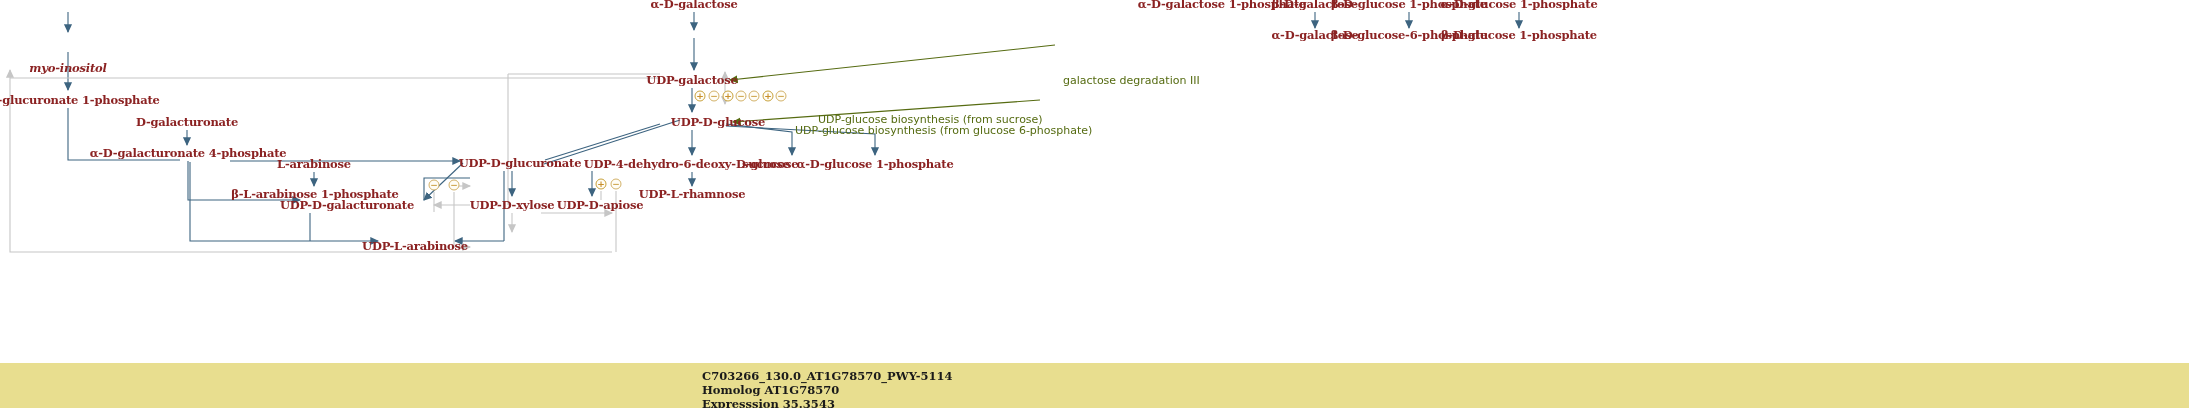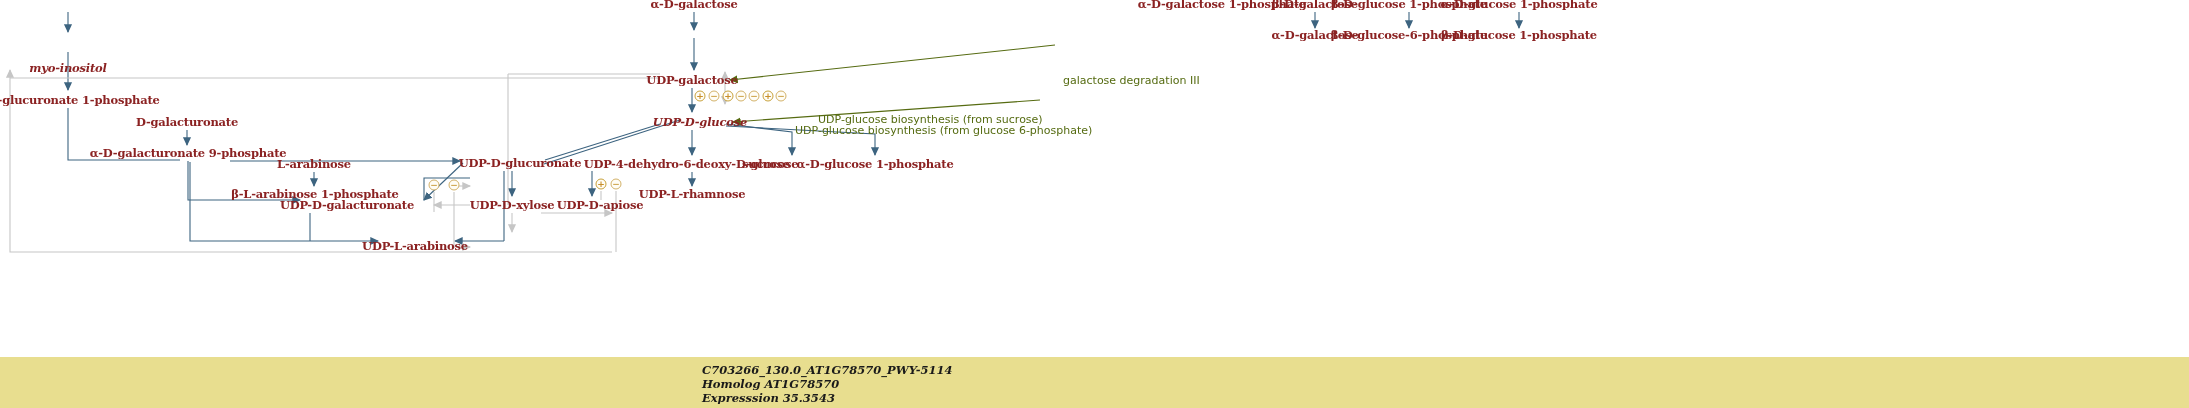--- a/index.html
+++ b/index.html
@@ -52,23 +52,22 @@
     font-size:9px;
     font-weight:bold;
     line-height:9px;
     text-align:center;
     transform:translate(-50%, -50%);
   }
   .regdot.minus { color:#cfa64e; border-color:#d3b26a; }
 
   #footer {
     position:absolute; left:0; bottom:0;
-    width:2189px; height:51px;
+    width:2189px; height:45px;
     background:#e8de8f;
-    font-style:italic;
   }
   #footer .ftxt {
     position:absolute;
     left:702px;
     color:#1a1a1a;
     font-family:"DejaVu Serif", serif;
     font-weight:bold;
     font-size:11.5px;
     white-space:nowrap;
     line-height:1;
@@ -147,31 +146,31 @@
 
     <g stroke="#566b11" stroke-width="1.1" fill="none">
       <path d="M1055,45 L730,80" marker-end="url(#aho)"></path>
       <path d="M1040,100 L733,122" marker-end="url(#aho)"></path>
     </g>
   </svg>
 
   <div class="node ital" style="left:68px; top:45px;margin-top:24px;"><i>myo</i>-inositol</div>
   <div class="node" style="left:67px; top:101px;">α-D-glucuronate 1-phosphate</div>
   <div class="node" style="left:187px; top:123px;">D-galacturonate</div>
-  <div class="node" style="left:188px; top:154px;">α-D-galacturonate 9-phosphate</div>
+  <div class="node" style="left:188px; top:154px;">α-D-galacturonate 4-phosphate</div>
   <div class="node" style="left:314px; top:165px;">L-arabinose</div>
   <div class="node" style="left:315px; top:195px;">β-L-arabinose 1-phosphate</div>
   <div class="node" style="left:347px; top:206px;">UDP-D-galacturonate</div>
   <div class="node" style="left:504px; top:164px;margin-left:16px;">UDP-D-glucuronate</div>
   <div class="node" style="left:512px; top:206px;">UDP-D-xylose</div>
   <div class="node" style="left:592px; top:206px;padding-left:16px;">UDP-D-apiose</div>
   <div class="node" style="left:415px; top:247px;">UDP-L-arabinose</div>
   <div class="node" style="left:694px; top:5px;">α-D-galactose</div>
   <div class="node" style="left:692px; top:81px;">UDP-galactose</div>
-  <div class="node" style="left:700px; top:123px;font-style:italic;">UDP-D-glucose</div>
+  <div class="node" style="left:718px; top:123px;">UDP-D-glucose</div>
   <div class="node" style="left:691px; top:165px;">UDP-4-dehydro-6-deoxy-D-glucose</div>
   <div class="node" style="left:766px; top:165px;">sucrose</div>
   <div class="node" style="left:875px; top:165px;">α-D-glucose 1-phosphate</div>
   <div class="node" style="left:692px; top:195px;">UDP-L-rhamnose</div>
   <div class="node" style="left:1222px; top:5px;">α-D-galactose 1-phosphate</div>
   <div class="node" style="left:1315px; top:5px;">β-D-galactose</div>
   <div class="node" style="left:1409px; top:5px;">β-D-glucose 1-phosphate</div>
   <div class="node" style="left:1519px; top:5px;">α-D-glucose 1-phosphate</div>
   <div class="node" style="left:1315px; top:36px;">α-D-galactose</div>
   <div class="node" style="left:1409px; top:36px;">β-D-glucose-6-phosphate</div>

